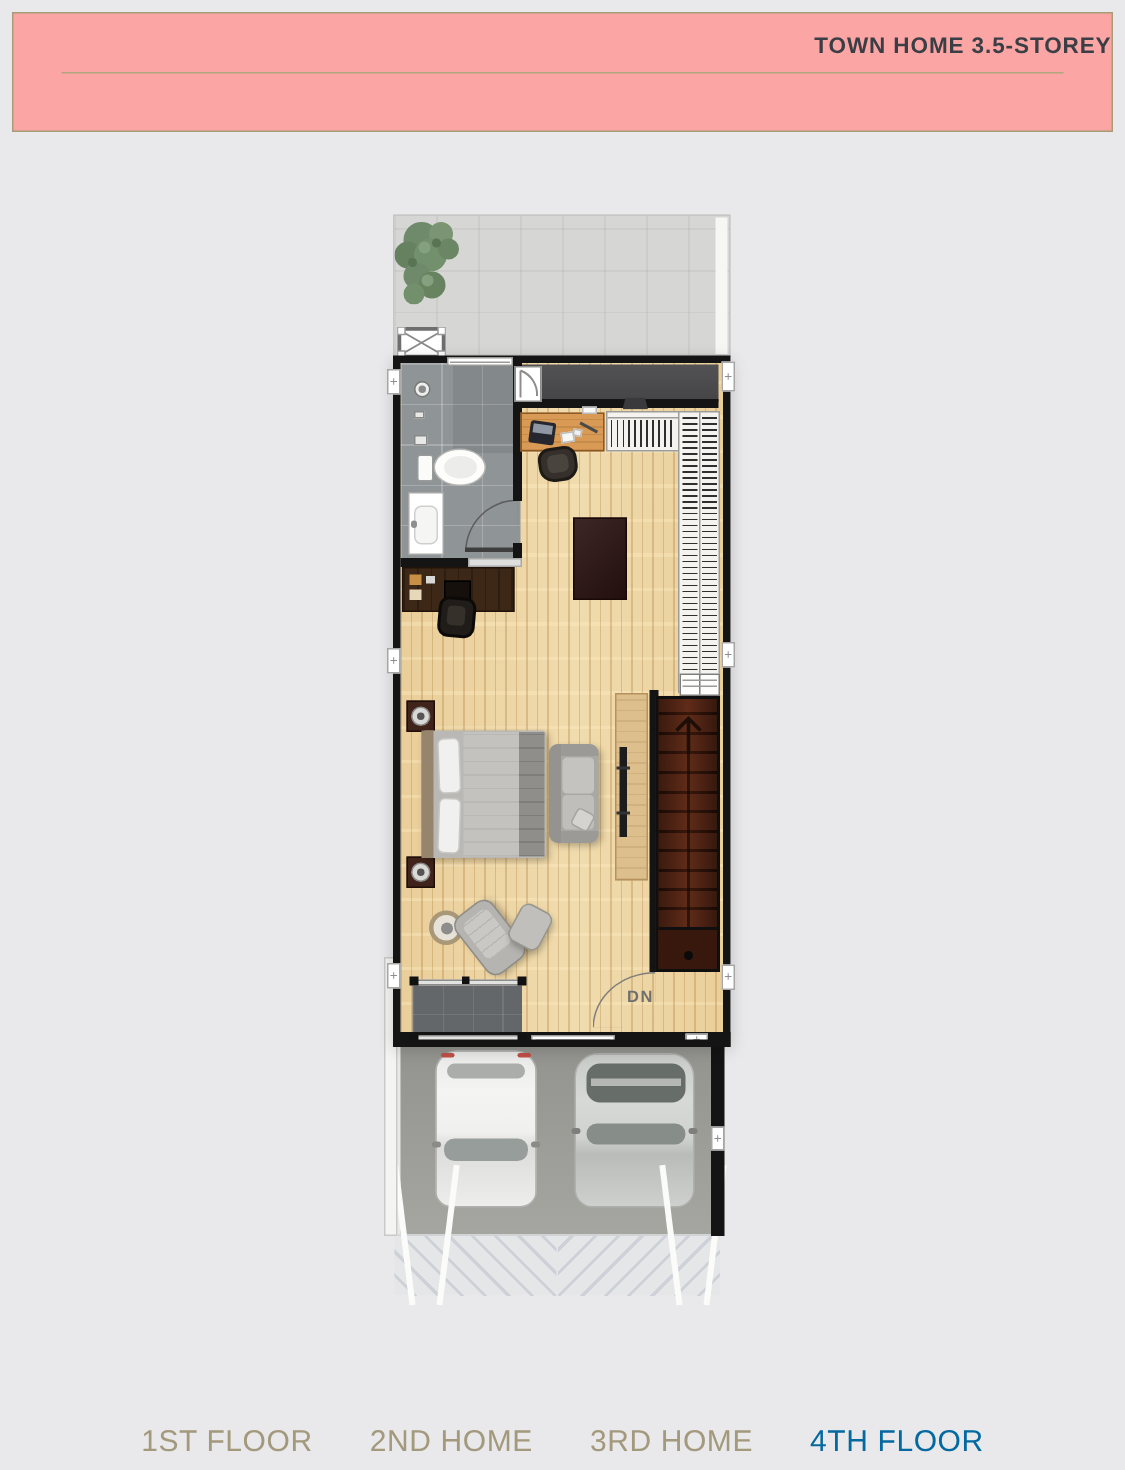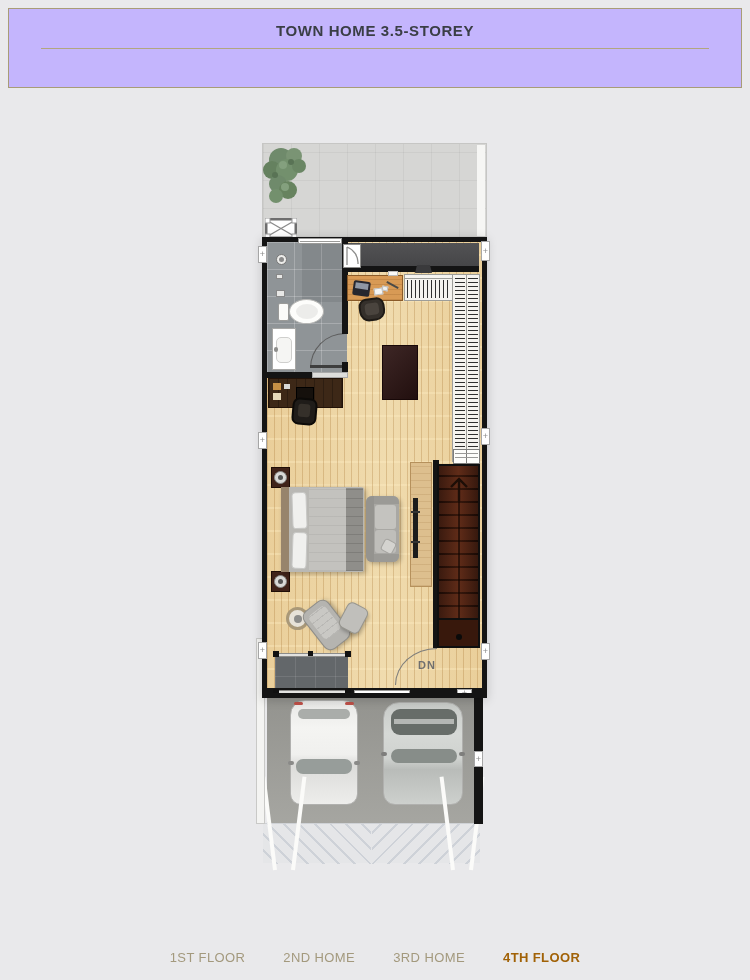--- a/index.html
+++ b/index.html
@@ -4,39 +4,39 @@
 <style>
   html,body{margin:0;padding:0;}
   body{
     width:750px;height:980px;position:relative;overflow:hidden;
     background:#e9e9eb;
     font-family:"Liberation Sans", sans-serif;
   }
   
   .hdr{
     position:absolute;left:8px;top:8px;width:732px;height:78px;
-    background:#c4b5fd;border:1px solid #a89c77;text-align:center;
+    background:#fca5a5;border:1px solid #a89c77;text-align:right;
   }
   .hdr-title{
     margin-top:13px;font-size:15px;font-weight:bold;color:#3a3e45;letter-spacing:.6px;
   }
   .hdr-rule{
     height:0;border-top:1px solid #b2a67e;margin:9px 32px 0 32px;
   }
   .hdr-sub{
     margin-top:10px;font-size:13.5px;font-weight:bold;color:#3a3e45;letter-spacing:1.4px;
   }
   
   .tabs{
     position:absolute;left:0;top:950px;width:750px;
     display:flex;justify-content:center;gap:38px;
-    font-size:13px;letter-spacing:.4px;
+    font-size:20px;letter-spacing:.4px;
   }
   .tab{color:#a3997d;cursor:pointer;white-space:nowrap;}
-  .tab.active{color:#a16207;font-weight:bold;}
+  .tab.active{color:#0369a1;font-weight:normal;}
   
   .plan{position:absolute;left:262px;top:140px;width:225px;height:740px;}
   .plan *{position:absolute;box-sizing:border-box;}
   
   .terrace{
     left:0;top:3px;width:225px;height:95px;background:#d6d6d4;border:1px solid #c6c6c4;
     background-image:
       repeating-linear-gradient(90deg, rgba(0,0,0,.045) 0 1px, transparent 1px 28px),
       repeating-linear-gradient(0deg, rgba(0,0,0,.045) 0 1px, transparent 1px 28px);
   }

